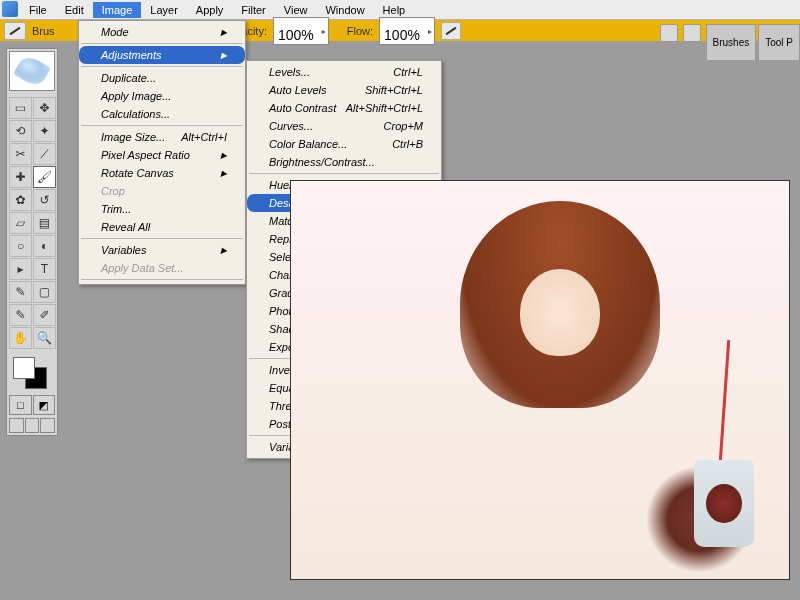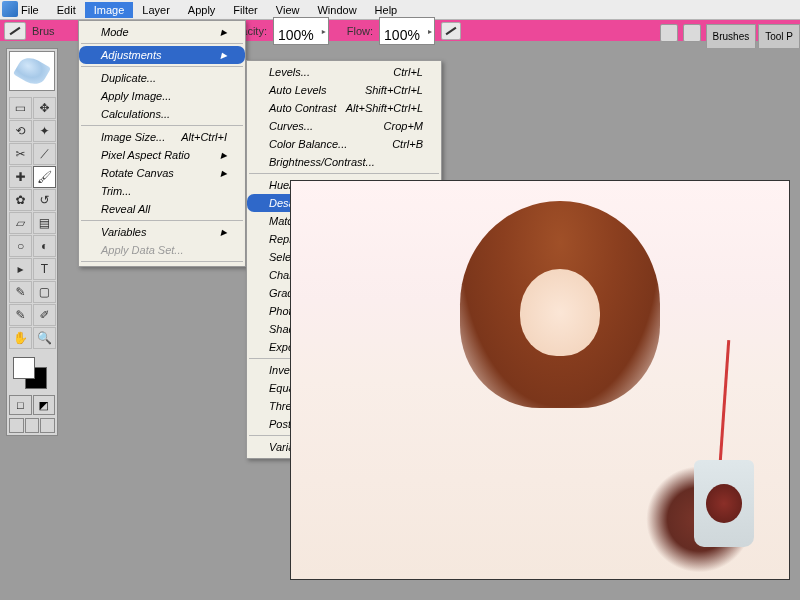--- a/index.html
+++ b/index.html
@@ -1,31 +1,31 @@
 <!DOCTYPE html>
 <html><head>
 <meta charset="utf-8">
 <style>
 * { margin: 0; padding: 0; box-sizing: border-box; font-family: Tahoma, Arial, sans-serif; font-size: 11px; user-select: none; }
 body { background: #9c9c9c; width: 800px; height: 600px; overflow: hidden; position: relative; }
 
-.menubar { background: #ececec; height: 20px; display: flex; align-items: center; padding-left: 12px; border-bottom: 1px solid #b5b5b5; }
+.menubar { background: #ececec; height: 20px; display: flex; align-items: center; padding-left: 20px; border-bottom: 1px solid #b5b5b5; }
 .menubar .logo { position: absolute; left: 2px; top: 1px; width: 16px; height: 16px; background: linear-gradient(135deg,#5c9de8,#2b6fc0); border-radius: 2px; }
 .menubar .item { padding: 2px 9px; cursor: default; }
 .menubar .item.active { background: #3a7de0; color: #fff; }
 
-.optionbar { background: #ec4899; height: 22px; display: flex; align-items: center; padding-left: 4px; gap: 6px; border-bottom: 1px solid #9c9c9c; }
+.optionbar { background: #eab308; height: 22px; display: flex; align-items: center; padding-left: 4px; gap: 6px; border-bottom: 1px solid #9c9c9c; }
 .brush-icon { width: 22px; height: 18px; background: #e8e8e8; border: 1px solid #aaa; display: flex; align-items: center; justify-content: center; border-radius: 2px; }
 .brush-icon::before { content: ''; width: 12px; height: 2px; background: #333; transform: rotate(-35deg); }
 .opt-label { color: #333; }
 .opt-dropdown { padding: 9px 14px 1px 4px; background: #fff; border: 1px solid #888; font-size: 14px; position: relative; }
 .opt-dropdown::after { content: '▸'; position: absolute; right: 2px; font-size: 8px; color: #555; }
 
 .right-tabs { position: absolute; right: 0; top: 24px; display: flex; gap: 2px; }
-.right-tabs .tab { background: #c8c8c8; padding: 6px 6px; font-size: 10px; border: 1px solid #999; border-bottom: none; }
+.right-tabs .tab { background: #c8c8c8; padding: 12px 6px; font-size: 10px; border: 1px solid #999; border-bottom: none; }
 .right-icon { width: 18px; height: 18px; background: #dadada; border: 1px solid #999; margin-right: 3px; border-radius: 2px; }
 
 
 .toolbox { position: absolute; left: 6px; top: 48px; width: 52px; background: #d6d6d6; border: 1px solid #888; padding: 2px; }
 .tb-thumb { width: 46px; height: 40px; background: #fff; border: 1px solid #888; margin-bottom: 6px; display: flex; align-items: center; justify-content: center; }
 .tb-feather { width: 30px; height: 24px; background: radial-gradient(ellipse at 30% 40%, #d1e6f9 0%, #a7c9e8 50%, #d1e6f9 100%); border-radius: 50% 10% 50% 10%; transform: rotate(30deg); }
 .tb-grid { display: grid; grid-template-columns: 1fr 1fr; gap: 1px; }
 .tool { width: 23px; height: 22px; background: #d6d6d6; border: 1px solid #b8b8b8; display: flex; align-items: center; justify-content: center; cursor: default; font-size: 12px; color: #333; }
 .tool.selected { background: #fff; border: 1px solid #666; }
 .tb-swatches { position: relative; width: 46px; height: 36px; margin-top: 6px; }
@@ -167,20 +167,23 @@
       <span class="sc">Alt+Ctrl+I</span>
     </div>
     <div class="mi">
       <span>Pixel Aspect Ratio</span>
       <span class="arrow">▶</span>
     </div>
     <div class="mi">
       <span>Rotate Canvas</span>
       <span class="arrow">▶</span>
     </div>
+    <div class="mi disabled">
+      <span>Crop</span>
+    </div>
     <div class="mi">
       <span>Trim...</span>
     </div>
     <div class="mi">
       <span>Reveal All</span>
     </div>
     <div class="sep"></div>
     <div class="mi">
       <span>Variables</span>
       <span class="arrow">▶</span>

